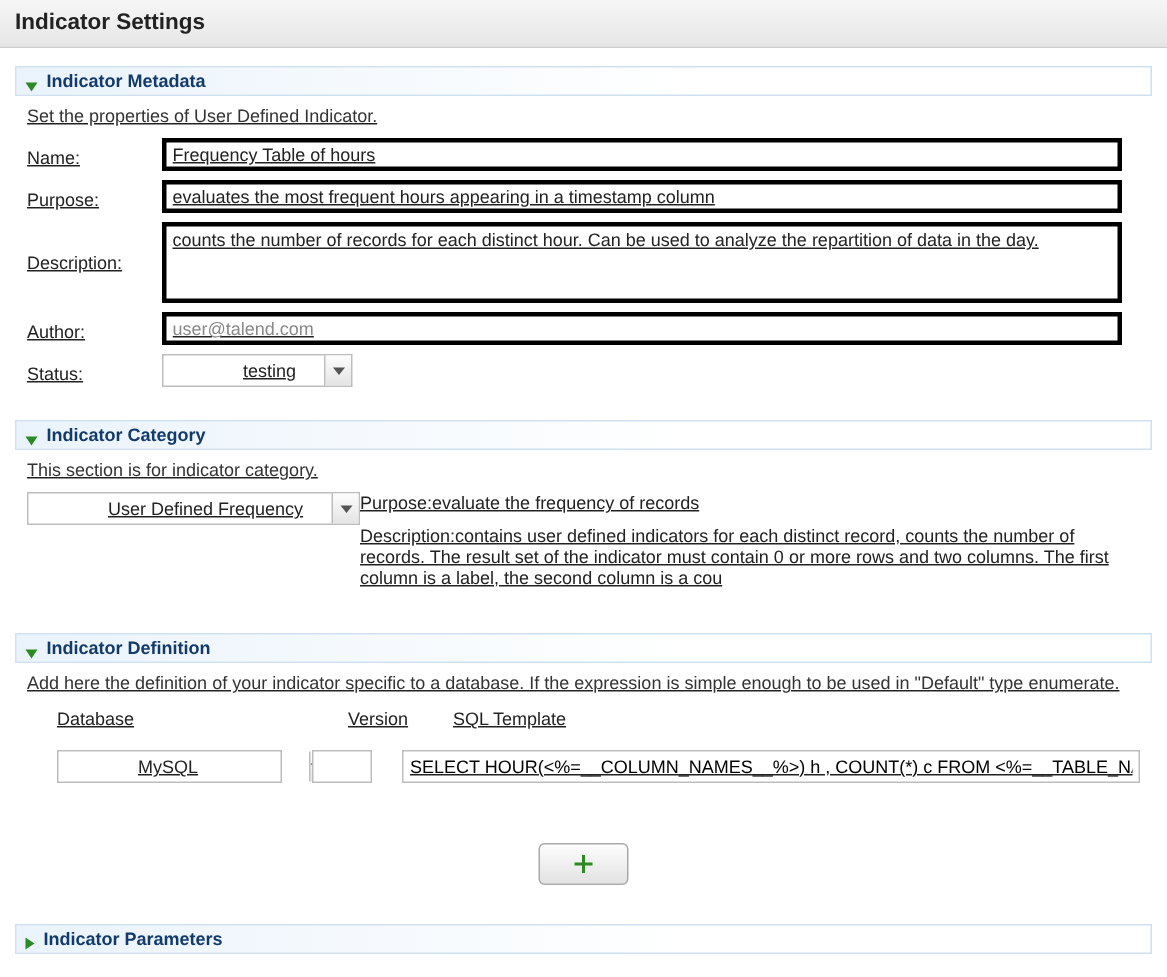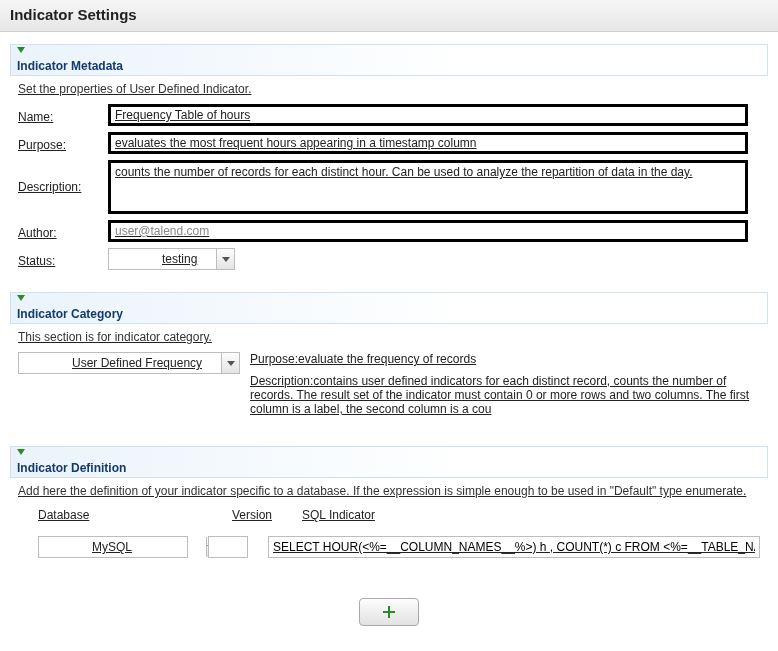--- a/index.html
+++ b/index.html
@@ -22,24 +22,23 @@
   }
   .body {
     padding: 8px 0 4px 0;
   }
   .section-header {
     margin: 4px 10px 4px 10px;
     border: 1px solid #cfe0f0;
     background: linear-gradient(to right, #eaf3fb 0%, #ffffff 60%);
     padding: 2px 6px;
     display: flex;
-    align-items: flex-start;
+    align-items: flex-end;
     gap: 6px;
     cursor: pointer;
-    flex-direction: column;
   }
   .section-header .twisty {
     width: 0; height: 0;
     display: inline-block;
   }
   .twisty.down {
     border-left: 4px solid transparent;
     border-right: 4px solid transparent;
     border-top: 6px solid #2b8a22;
   }
@@ -102,21 +101,21 @@
   }
   .select-wrap .tri {
     width: 0; height: 0;
     border-left: 4px solid transparent;
     border-right: 4px solid transparent;
     border-top: 5px solid #555;
   }
   .select-wrap.big .sval { min-width: 155px; }
   .select-wrap.med .sval { min-width: 120px; }
   .cat-row {
-    display: flex; align-items: flex-start; gap: 10px;
+    display: flex; align-items: flex-start; 
     margin: 8px 0 6px 0;
   }
   .cat-text { flex: 1; }
   .cat-text p { margin: 0 0 8px 0; }
   .defn-cols {
     display: flex;
     gap: 24px;
     padding-left: 20px;
     margin-top: 10px;
     font-weight: normal;
@@ -235,21 +234,21 @@
   <div class="section-header">
     <span class="twisty down"></span>
     <span class="stitle">Indicator Definition</span>
   </div>
   <div class="section-body">
     <div class="hint">Add here the definition of your indicator specific to a database. If the expression is simple enough to be used in "Default" type enumerate.</div>
 
     <div class="defn-cols">
       <div class="col-db">Database</div>
       <div class="col-ver">Version</div>
-      <div class="col-sql">SQL Indicator</div>
+      <div class="col-sql">SQL Template</div>
     </div>
 
     <div class="defn-row">
       <div class="select-wrap med" style="width:150px">
         <span class="sval">MySQL</span>
         <span class="sbtn">
             <span class="tri"></span>
           </span>
       </div>
       <input class="ver-input" value="" style="">

